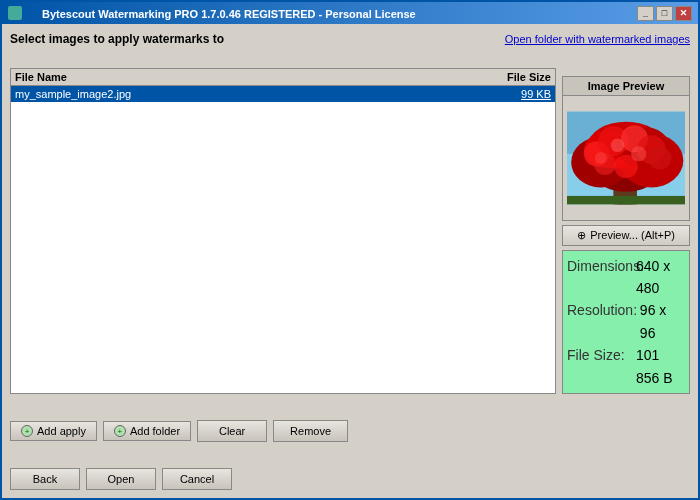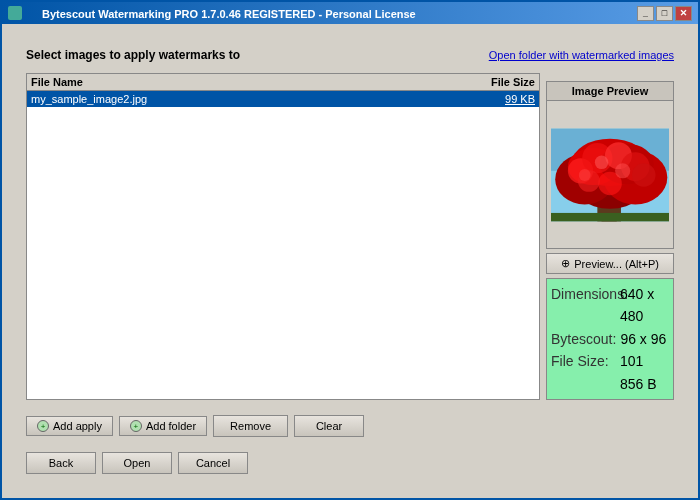--- a/index.html
+++ b/index.html
@@ -70,24 +70,24 @@
       color: #000;
     }
 
     .title-btn.close {
       background: #c04040;
       color: white;
     }
 
     .content-area {
       flex: 1;
-      padding: 24px;
+      padding: 8px;
       display: flex;
       flex-direction: column;
-      gap: 11px;
+      gap: 22px;
     }
 
     .header-row {
       display: flex;
       justify-content: space-between;
       align-items: center;
     }
 
     .header-title {
       font-size: 12px;
@@ -396,42 +396,42 @@
           <span>⊕</span>
           <span>Preview... (Alt+P)</span>
         </button>
 
         <div class="info-box">
           <div class="info-row">
             <span class="info-key">Dimensions:</span>
             <span class="info-val">640 x 480</span>
           </div>
           <div class="info-row">
-            <span class="info-key">Bytescout:</span>
+            <span class="info-key">Resolution:</span>
             <span class="info-val">96 x 96</span>
           </div>
           <div class="info-row">
             <span class="info-key">File Size:</span>
             <span class="info-val">101 856 B</span>
           </div>
         </div>
       </div>
     </div>
 
     <div class="bottom-buttons">
       <button class="btn-icon">
         <span class="btn-circle">+</span>
         <span>Add apply</span>
       </button>
       <button class="btn-icon">
         <span class="btn-circle">+</span>
         <span>Add folder</span>
       </button>
+      <button class="btn-normal">Clear</button>
       <button class="btn-normal">Remove</button>
-      <button class="btn-normal">Clear</button>
     </div>
 
     <div class="footer-row">
       <div class="footer-right">
         <button class="btn-normal">Back</button>
         <button class="btn-primary">Open</button>
         <button class="btn-normal">Cancel</button>
       </div>
     </div>
   </div>

